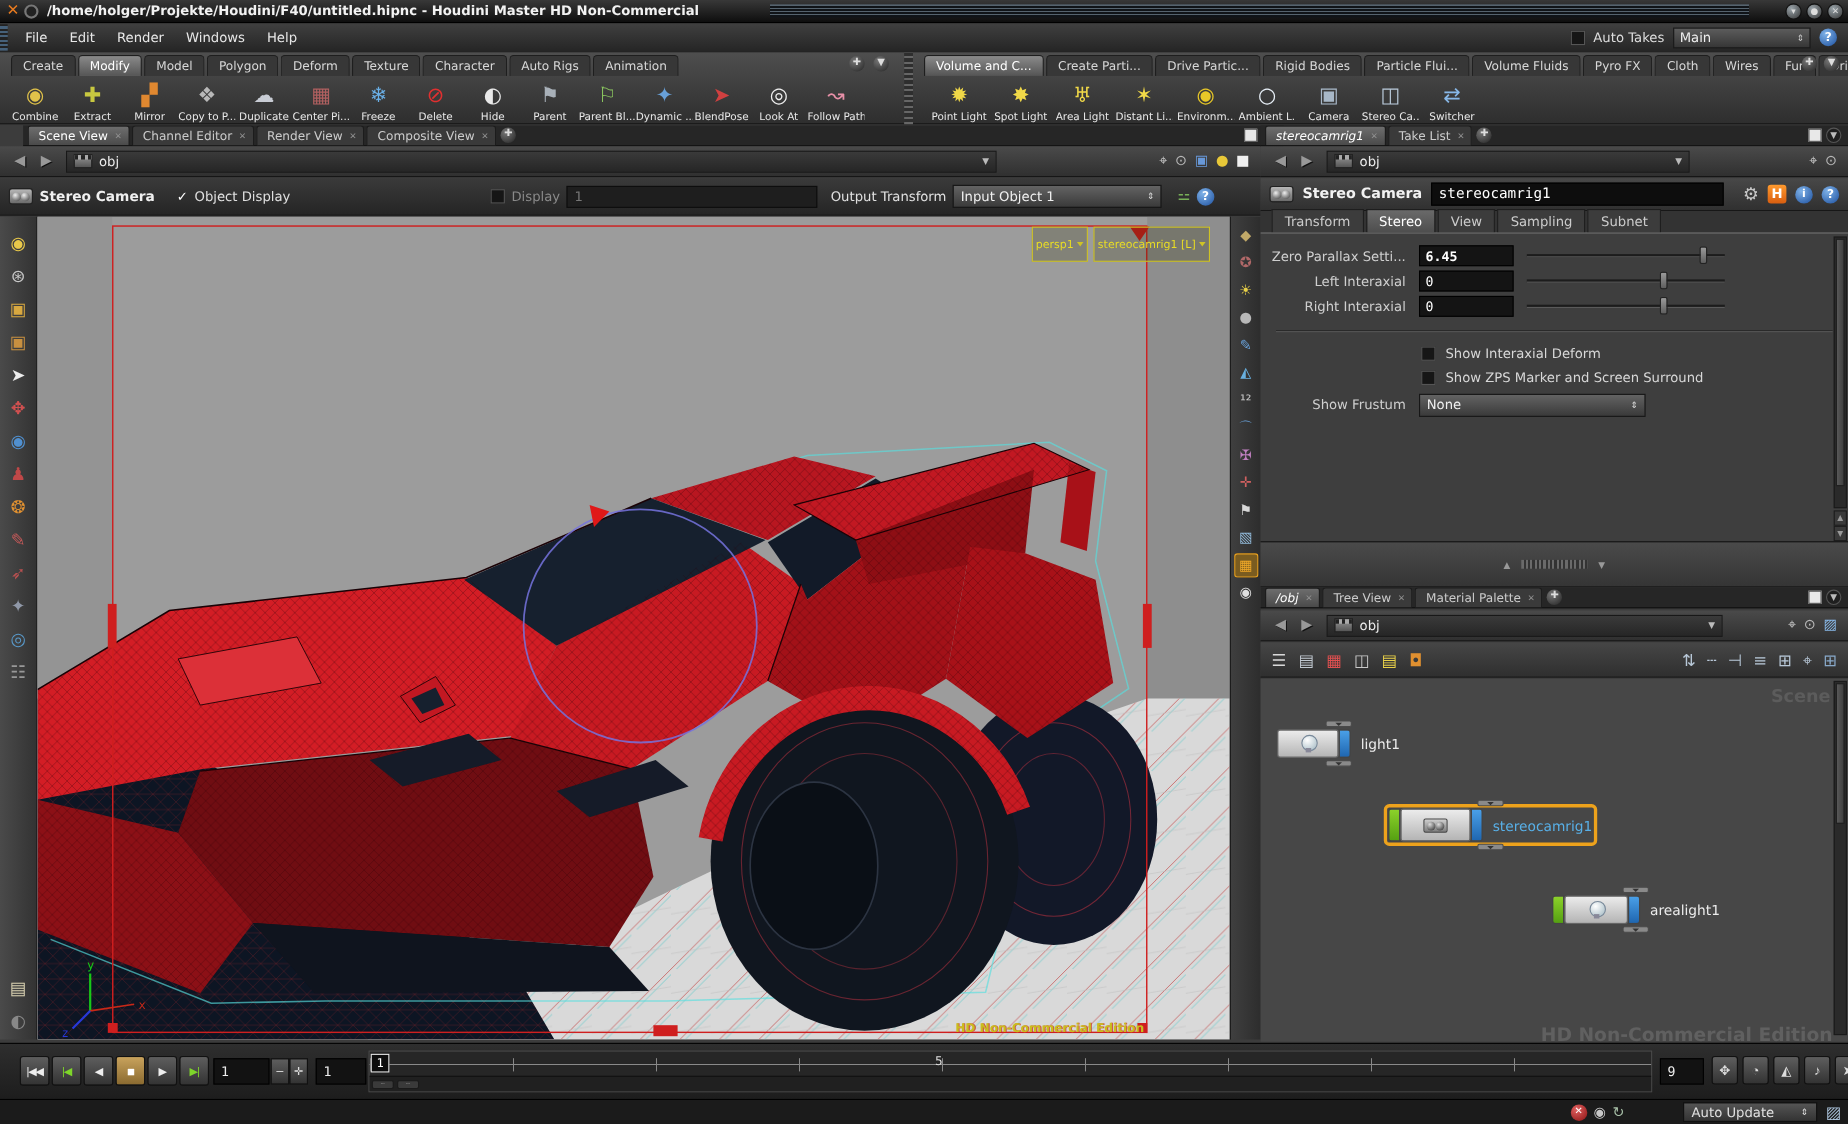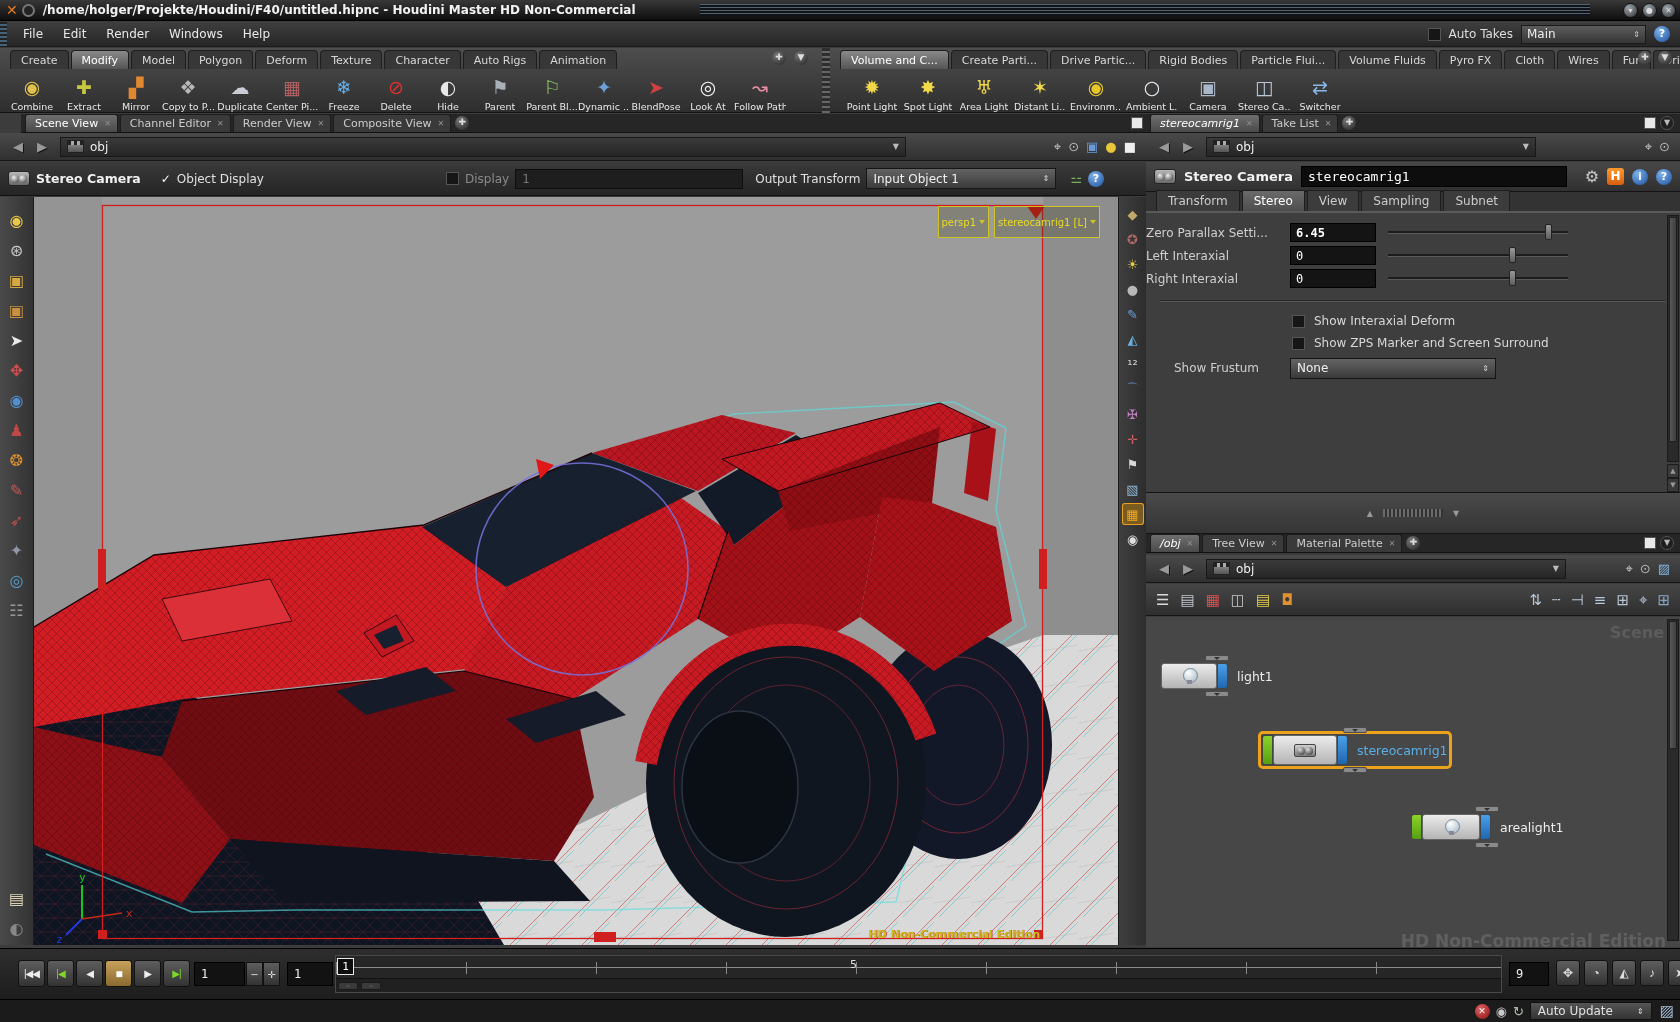--- a/index.html
+++ b/index.html
@@ -95,21 +95,21 @@
 .gearic{font-size:16px;color:#c8c8c8;}
 .hbadge{width:17px;height:17px;border-radius:3px;background:linear-gradient(#ff9a2e,#d85e10);color:#fff;font-weight:bold;font-size:12px;text-align:center;line-height:17px;}
 .infocirc{width:16px;height:16px;border-radius:50%;background:radial-gradient(circle at 35% 30%,#7fb2e8,#1c4f9e);color:#fff;font-weight:bold;font-size:10px;text-align:center;line-height:16px;}
 
 #foldertabs{left:1146px;top:192px;width:534px;height:21px;background:#333;display:flex;align-items:flex-end;padding-left:10px;gap:2px;border-bottom:2px solid #5a5a5a;}
 .ftab{background:#3c3c3c;border:1px solid #1e1e1e;border-bottom:none;padding:3px 11px;color:#ccc;font-size:12px;}
 .ftab.active{background:linear-gradient(#6a6a6a,#4e4e4e);color:#fff;}
 
 #parambody{left:1146px;top:213px;width:534px;height:279px;background:#3e3e3e;padding-top:8px;}
 .prow{display:grid;grid-template-columns:132px 86px 1fr;gap:0 12px;align-items:center;height:23px;padding-right:112px;margin-bottom:0px;}
-.plabel{text-align:left;color:#cfcfcf;font-size:12px;white-space:nowrap;overflow:hidden;}
+.plabel{text-align:right;color:#cfcfcf;font-size:12px;white-space:nowrap;overflow:hidden;}
 .pfield{height:19px;background:#141414;border:1px solid #000;color:#fff;font-size:12px;display:flex;align-items:center;padding:0 5px;font-family:"DejaVu Sans Mono","Liberation Mono",monospace;}
 .pfield.bold{font-weight:bold;}
 .pslider{position:relative;height:19px;}
 .ptrack{position:absolute;left:0;right:0;top:8px;height:3px;background:#1c1c1c;border-bottom:1px solid #5a5a5a;}
 .phandle{position:absolute;top:1px;width:7px;height:16px;background:linear-gradient(#9a9a9a,#5e5e5e);border:1px solid #222;border-radius:2px;margin-left:-3px;}
 #pdivider{margin:10px 14px 8px;border-top:1px solid #2a2a2a;border-bottom:1px solid #565656;}
 .togglerow{display:flex;align-items:center;gap:9px;padding-left:146px;height:22px;color:#d8d8d8;font-size:12px;}
 #frustumrow{display:flex;align-items:center;height:24px;margin-top:2px;}
 #frustumrow .plabel{width:132px;margin-right:12px;padding-left:28px;}
 #frustumdd{width:206px;}
@@ -161,21 +161,21 @@
 #tlunder{position:absolute;left:0;bottom:0;width:100%;height:14px;background:#202020;border-top:1px solid #111;}
 .dotbtn{position:absolute;top:3px;width:20px;height:8px;background:#3a3a3a;border:1px solid #1a1a1a;border-radius:2px;color:#999;font-size:6px;line-height:5px;text-align:center;}
 #playright{position:absolute;left:1556px;top:11px;display:flex;gap:4px;}
 .prbtn{width:24px;height:26px;background:linear-gradient(#5e5e5e,#333);border:1px solid #111;border-radius:3px;color:#ddd;font-size:12px;display:flex;align-items:center;justify-content:center;}
 
 
 #statusbar{left:0;top:999px;width:1680px;height:23px;background:#1b1b1b;border-top:1px solid #000;display:flex;align-items:center;}
 #statusbar .gap{flex:1;}
 .sicon{margin-right:6px;font-size:13px;}
 #erricon{width:15px;height:15px;border-radius:50%;background:radial-gradient(circle at 35% 30%,#e06060,#8a1212);color:#fff;font-size:9px;text-align:center;line-height:15px;margin-right:6px;}
-#autoupdate{width:122px;height:18px;background:linear-gradient(#555,#333);border:1px solid #111;display:flex;align-items:center;padding:0 7px;color:#e0e0e0;font-size:12px;margin-right:8px;}
+#autoupdate{width:122px;height:18px;background:linear-gradient(#555,#333);border:1px solid #111;display:flex;align-items:center;padding:0 7px;color:#e0e0e0;font-size:12px;margin-right:8px;margin-left:47px;}
 #autoupdate .ud{margin-left:auto;font-size:8px;}
 </style>
 </head>
 <body>
 
 <div id="app">
 
   <div id="titlebar" class="abs">
     <span id="hlogo">✕</span>
     <span id="titleclock"></span>

